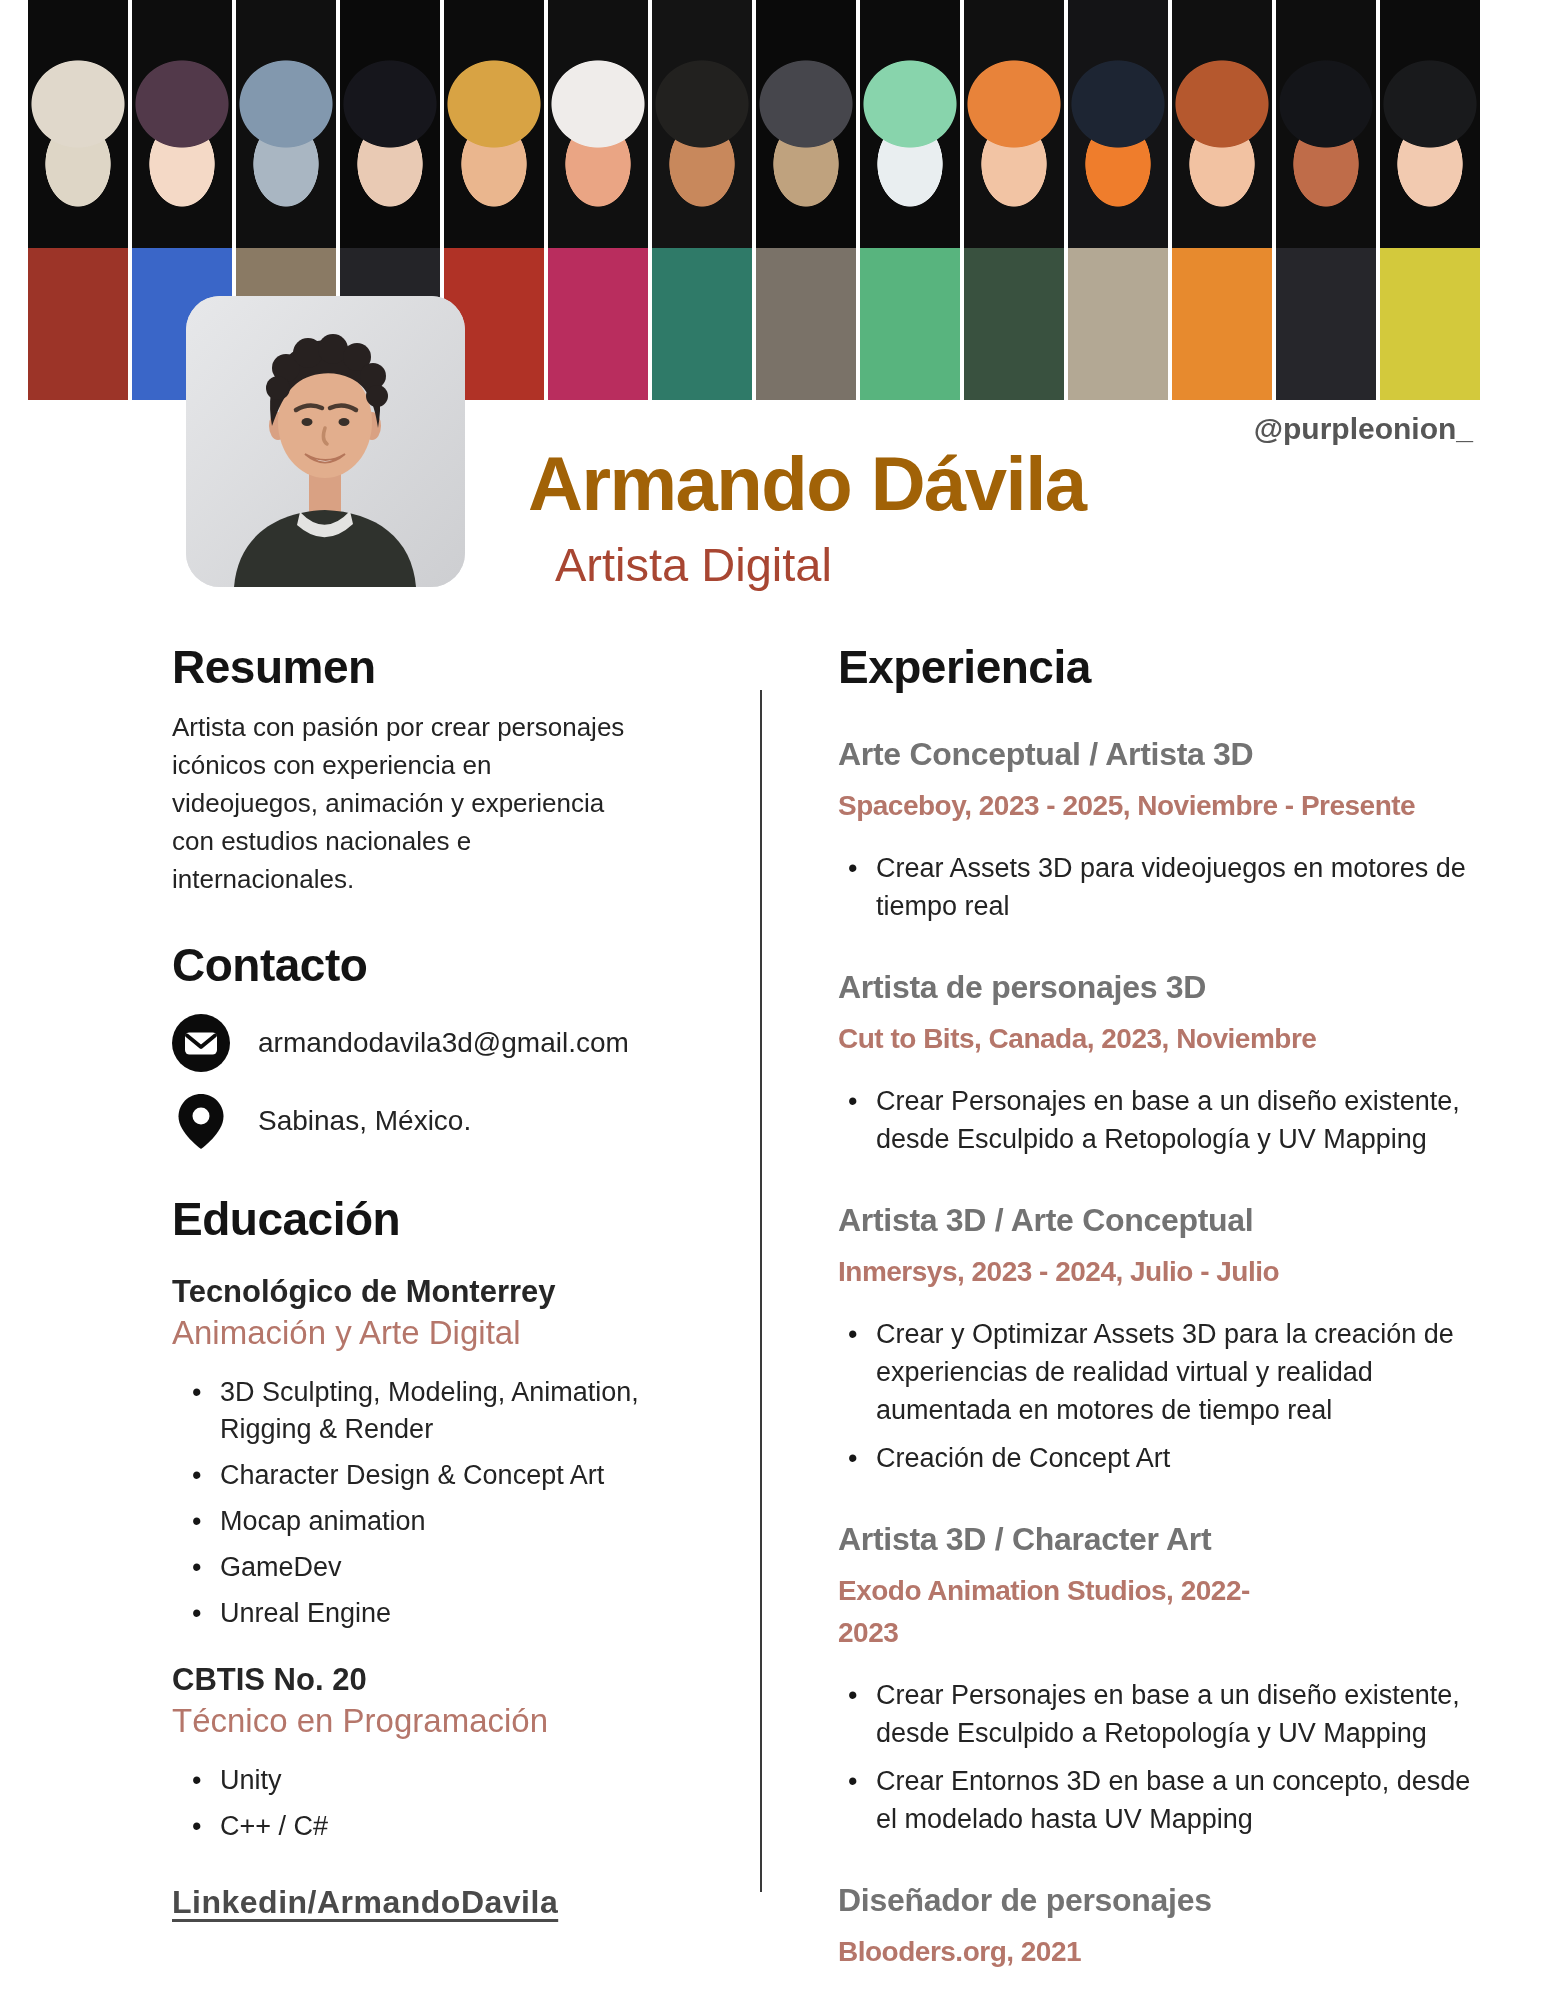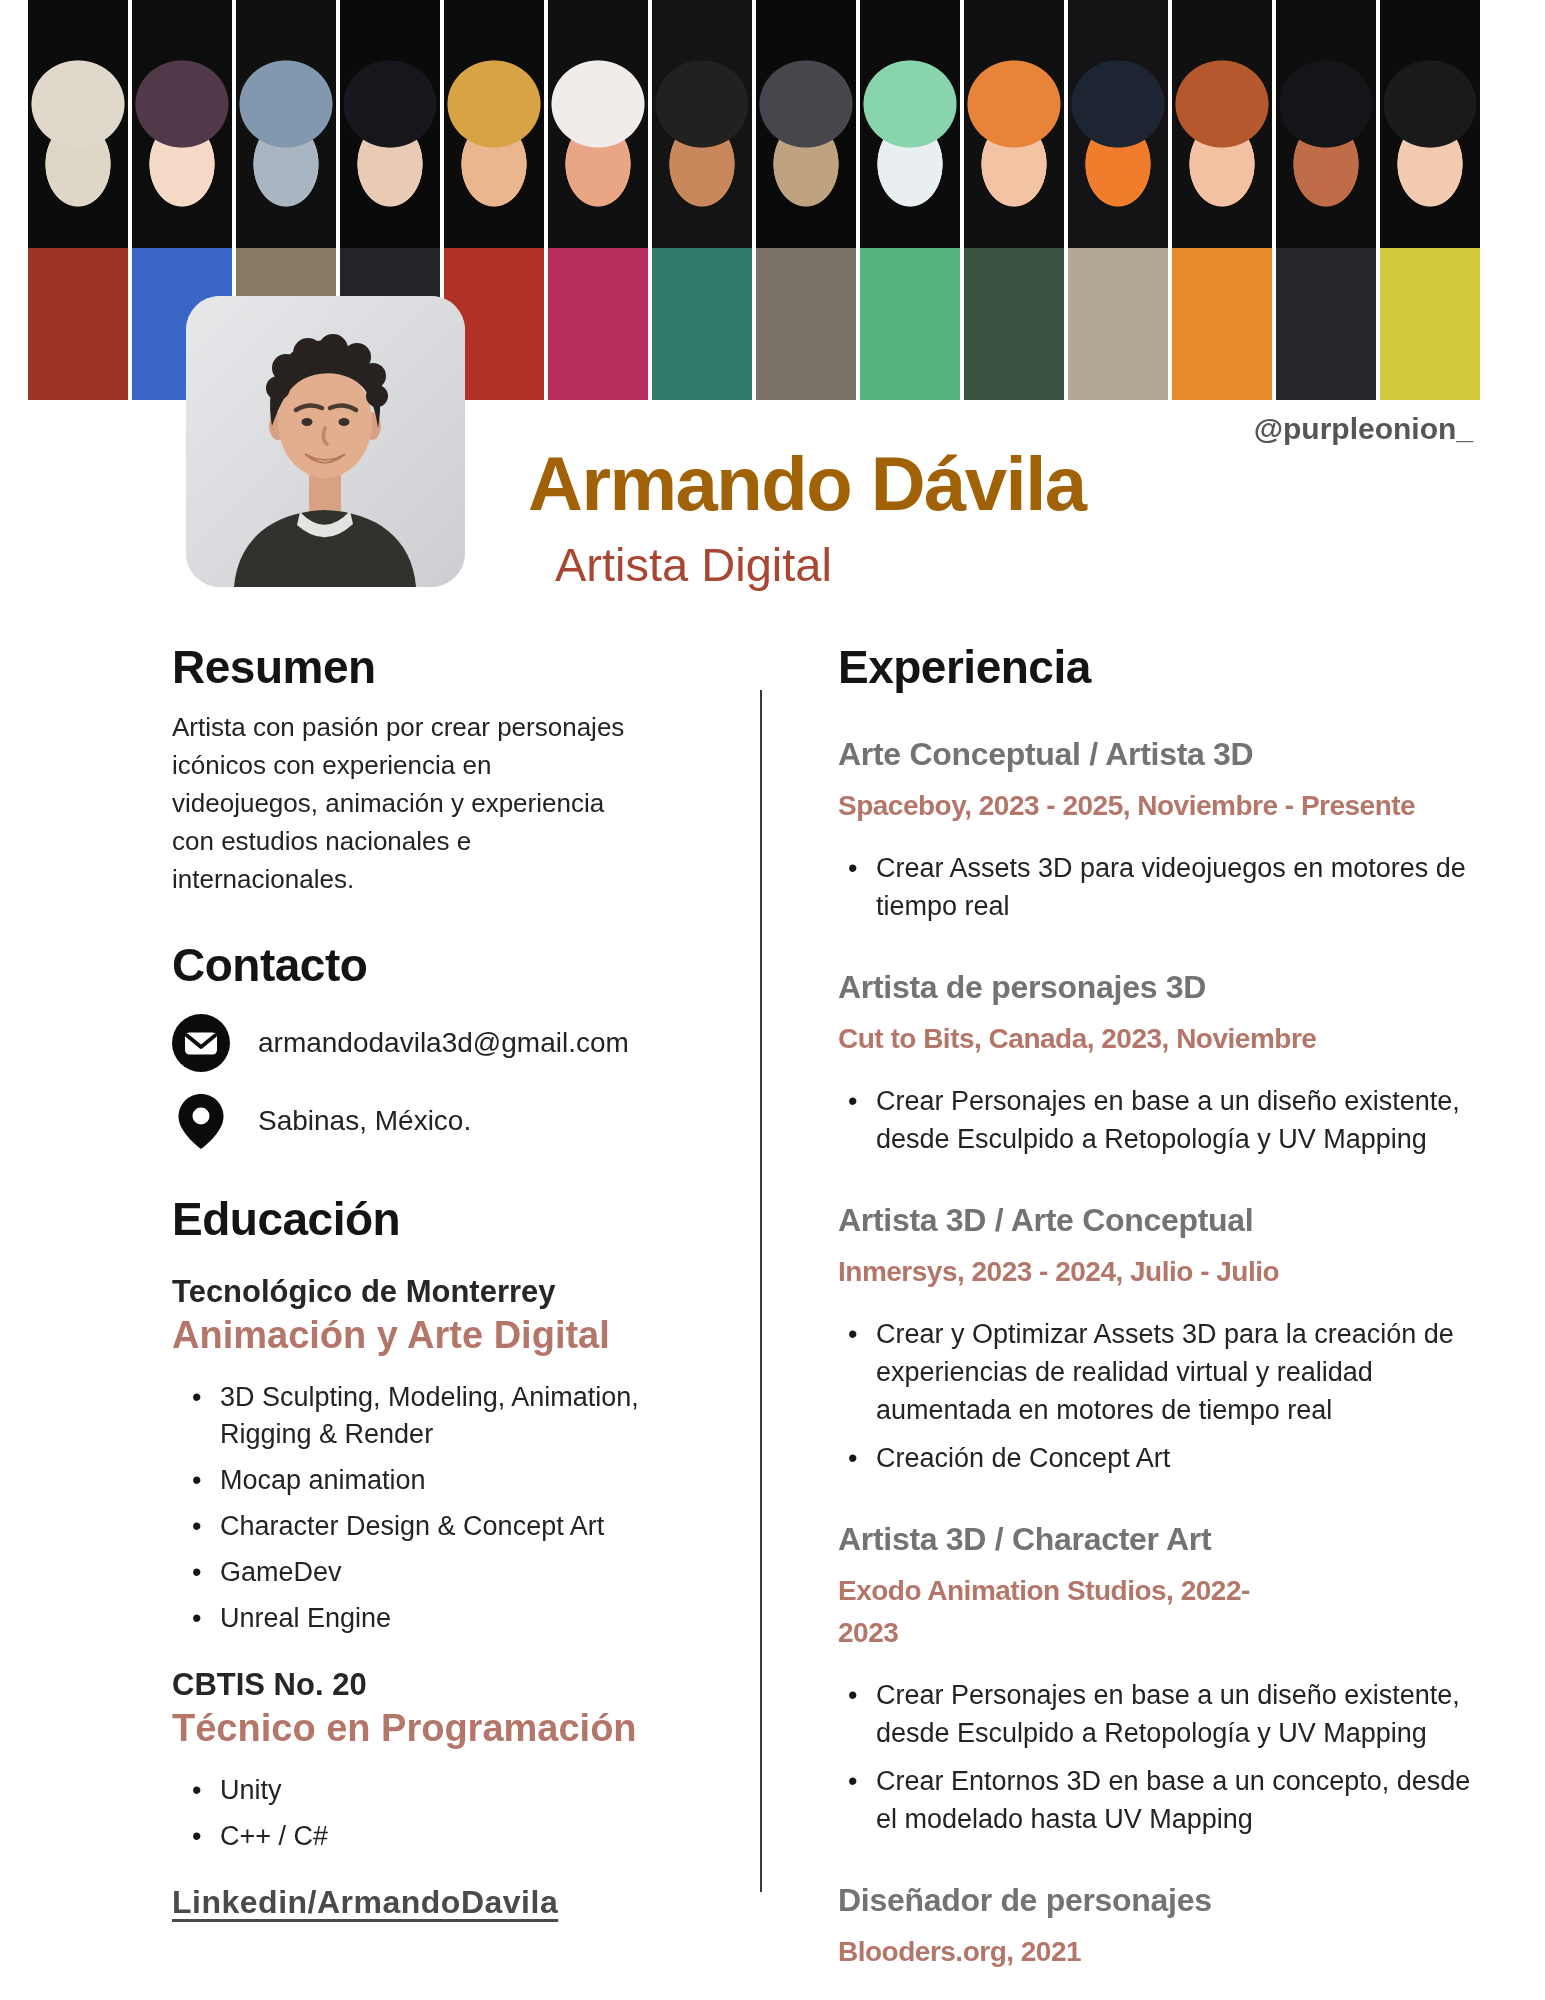--- a/index.html
+++ b/index.html
@@ -37,21 +37,21 @@
                    letter-spacing:-0.5px;margin:0 0 16px 0;}
   .col-left p.summary{margin:0 0 42px 0;font-size:26px;line-height:38px;color:#232323;}
 
   .contact-heading{margin-bottom:24px;}
   .contact-row{display:flex;align-items:center;gap:28px;margin-bottom:20px;}
   .contact-icon{flex:0 0 58px;width:58px;height:58px;}
   .contact-text{font-size:28px;color:#232323;text-align:right;}
 
   .edu-heading{margin-top:44px;margin-bottom:10px;}
   .school{font-size:31px;font-weight:700;color:#262626;margin:30px 0 4px 0;}
-  .program{font-size:38px;font-weight:700;margin:0 0 4px 0;}
+  .program{font-size:33px;font-weight:400;margin:0 0 4px 0;}
 
   ul.bullets{list-style:none;margin:22px 0 6px 0;padding:0;}
   ul.bullets li{position:relative;padding-left:48px;font-size:27px;line-height:37px;
                 margin-bottom:9px;color:#232323;white-space:pre-line;}
   ul.bullets li::before{content:"•";position:absolute;left:20px;top:0;color:#161616;}
 
   .col-right ul.bullets{margin-top:0;}
   .col-right ul.bullets li{padding-left:38px;max-width:600px;line-height:38px;margin-bottom:10px;}
   .col-right ul.bullets li::before{left:10px;}
 
@@ -150,22 +150,22 @@
       </span>
       <span class="contact-text">Sabinas, México.</span>
     </div>
 
     <h2 class="section-heading edu-heading">Educación</h2>
 
     <div class="school">Tecnológico de Monterrey</div>
     <div class="program" style="color: rgb(181, 118, 106);">Animación y Arte Digital</div>
     <ul class="bullets">
       <li>3D Sculpting, Modeling, Animation, Rigging &amp; Render</li>
+      <li>Character Design &amp; Concept Art</li>
       <li>Mocap animation</li>
-      <li>Character Design &amp; Concept Art</li>
       <li>GameDev</li>
       <li>Unreal Engine</li>
     </ul>
 
     <div class="school">CBTIS No. 20</div>
     <div class="program" style="color: rgb(181, 118, 106);">Técnico en Programación</div>
     <ul class="bullets">
       <li>Unity</li>
       <li>C++ / C#</li>
     </ul>

